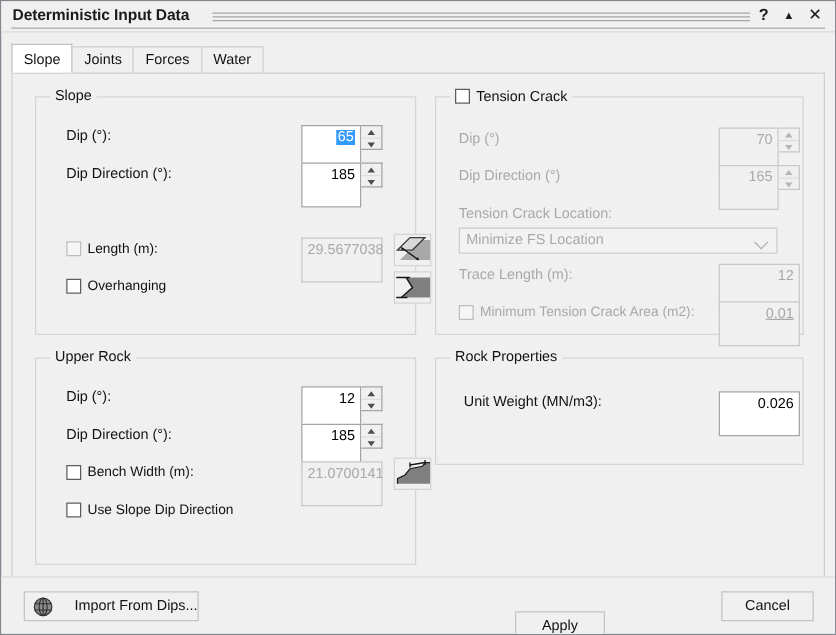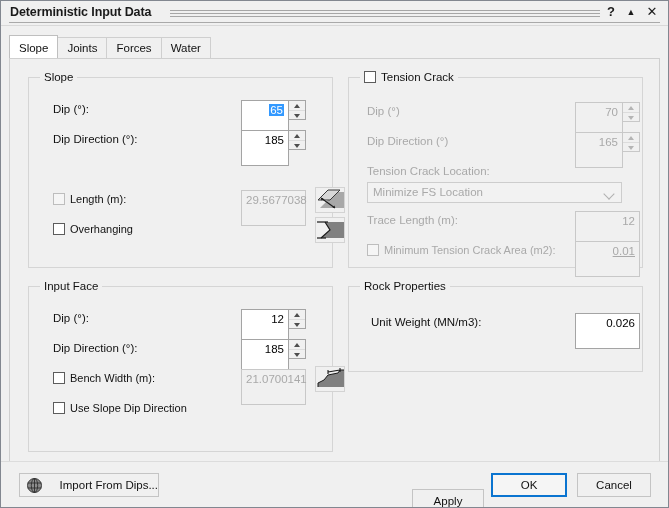--- a/index.html
+++ b/index.html
@@ -397,21 +397,21 @@
             <polygon points="9,4 28,4 28,20 5,20 14,12" fill="#808080"></polygon>
             <path d="M9 4 L14 12 L5 20" stroke="#1a1a1a" stroke-width="1.2" fill="none"></path>
             <path d="M1 20 L10 20" stroke="#1a1a1a" stroke-width="1.2" fill="none"></path>
             <path d="M1 4 L12 4" stroke="#1a1a1a" stroke-width="1.2" fill="none"></path>
           </svg>
         </div>
       </div>
     </div>
 
     <div class="group" style="left:18px; top:227px; width:305px; height:166px;">
-      <div class="g-title">Input Face</div>
+      <div class="g-title">Upper Rock</div>
 
       <div class="row" style="top:22px; left:24px; right:10px;">
         <span class="lbl">Dip (°):</span>
         <div class="txt" style="left:188px; width:48px;">12</div>
         <div class="spin" style="left:236px;">
           <div class="half top">
               <div class="arw up"></div>
             </div>
           <div class="half">
               <div class="arw down"></div>
@@ -520,17 +520,16 @@
         <svg width="17" height="17" viewBox="0 0 17 17">
           <circle cx="8.5" cy="8.5" r="7" fill="#8c8c8c" stroke="#3a3a3a" stroke-width="1"></circle>
           <ellipse cx="8.5" cy="8.5" rx="3.2" ry="7" fill="none" stroke="#2e2e2e" stroke-width="0.9"></ellipse>
           <path d="M1.7 6 L15.3 6 M1.7 11 L15.3 11" stroke="#2e2e2e" stroke-width="0.9" fill="none"></path>
           <path d="M8.5 1.5 L8.5 15.5" stroke="#2e2e2e" stroke-width="0.9"></path>
         </svg>
       </span>
       <span>Import From Dips...</span>
     </div>
     <div class="btn btn-apply">Apply</div>
-    <div class="btn default btn-ok">OK</div>
     <div class="btn btn-cancel">Cancel</div>
   </div>
 
 </div>
 
 </body></html>

